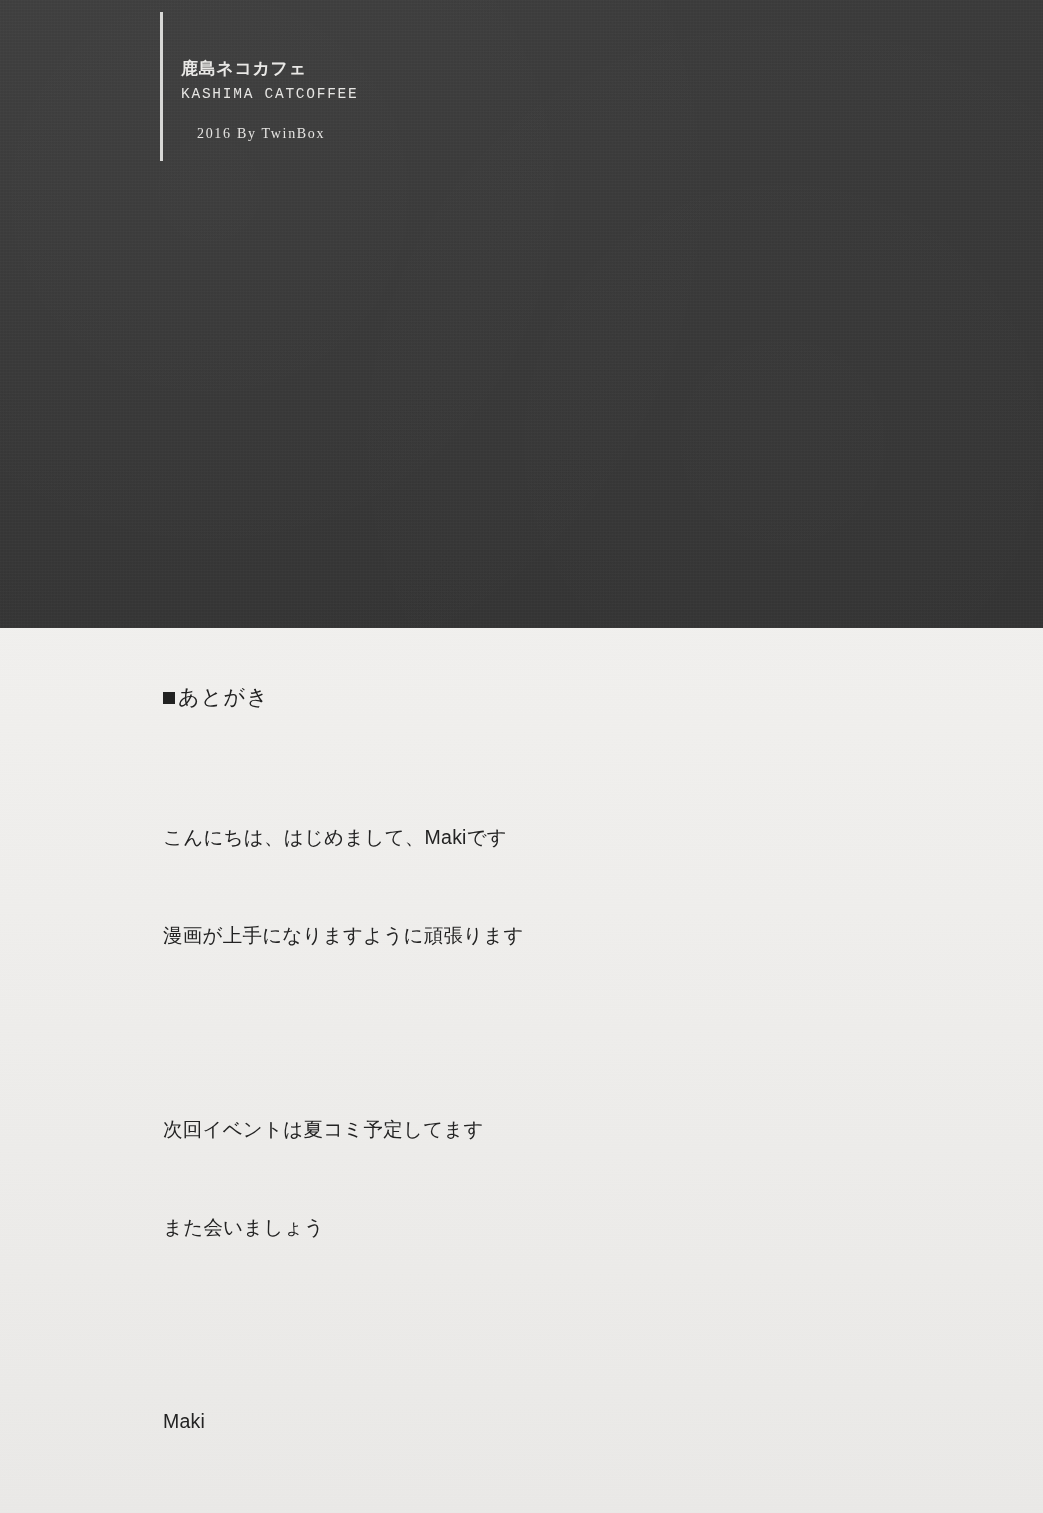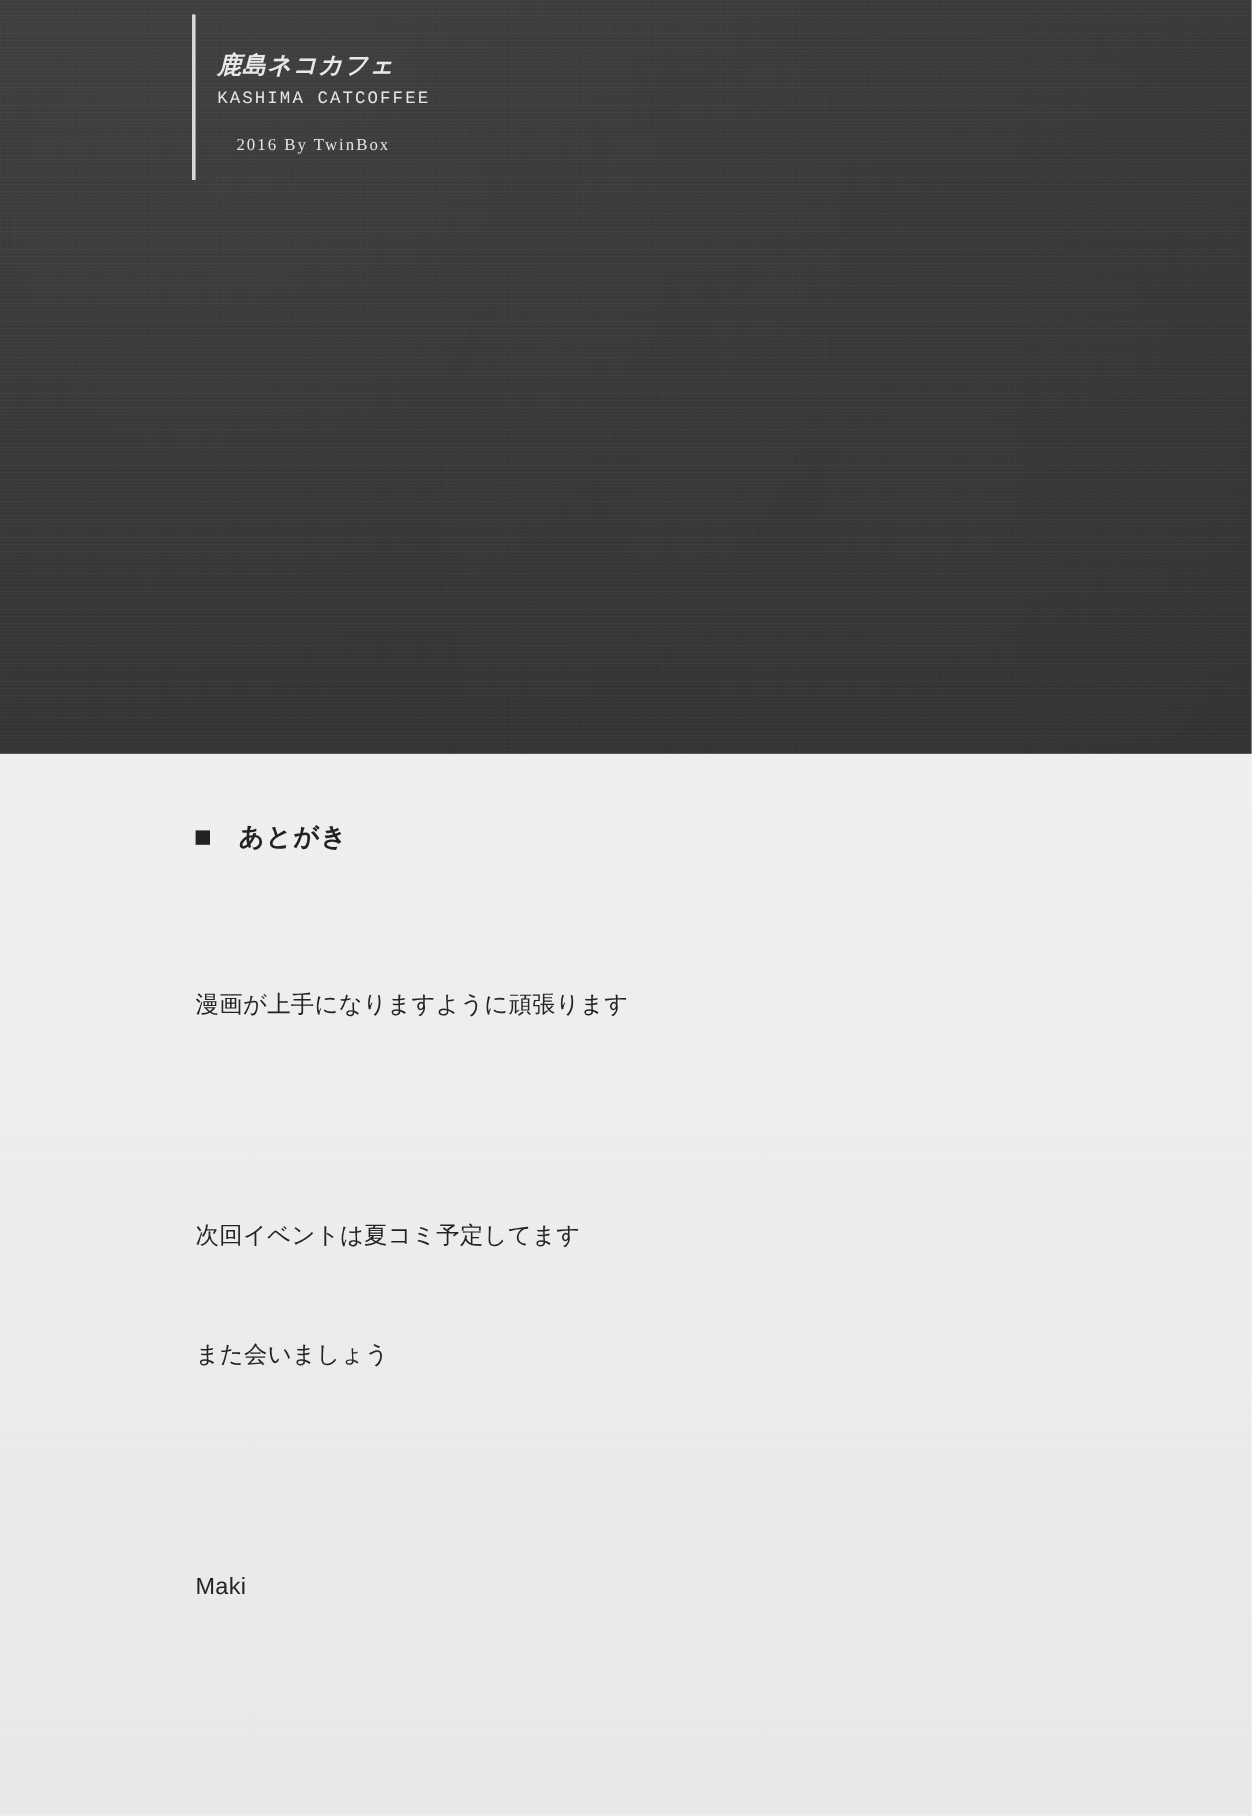--- a/index.html
+++ b/index.html
@@ -46,27 +46,26 @@
   .colophon {
     position: absolute;
     left: 160px;
     top: 40px;
     padding-left: 18px;
     border-left: 3px solid #d8d8d6;
     color: #e9e8e6;
     z-index: 3;
   }
   .colophon .title-jp {
-    font-size: 20px;
+    font-size: 17px;
     font-weight: bold;
     letter-spacing: 0.04em;
     line-height: 1.55;
-    margin: 0 0 1px 0;
+    margin: 16px 0 1px 0;
     white-space: nowrap;
-    font-style: italic;
   }
   .colophon .title-en {
     font-family: Liberation Mono, monospace;
     font-size: 14.5px;
     letter-spacing: 0.12em;
     line-height: 1.6;
     margin: 0;
     color: #e6e5e3;
     white-space: nowrap;
   }
@@ -99,27 +98,27 @@
     color: #2a2a2a;
   }
   .afterword-inner {
     position: absolute;
     left: 163px;
     top: 55px;
     width: 790px;
   }
   .section-heading {
     font-size: 21px;
-    font-weight: bold;
+    font-weight: normal;
     letter-spacing: 0.06em;
     margin: 0 0 44px 0;
     color: #222222;
     display: flex;
     align-items: center;
-    gap: 24px;
+    gap: 3px;
   }
   .heading-marker {
     display: inline-block;
     width: 12px;
     height: 12px;
     background: #222222;
     flex: 0 0 auto;
     position: relative;
     top: 1px;
   }
@@ -161,20 +160,21 @@
 
   <div class="afterword">
     <div class="afterword-inner">
 
       <h2 class="section-heading">
         <span class="heading-marker"></span>
         <span>あとがき</span>
       </h2>
 
       <p class="para">
+        <span class="line">こんにちは、はじめまして、Makiです</span>
         <span class="line">漫画が上手になりますように頑張ります</span>
       </p>
 
       <p class="para">
         <span class="line">次回イベントは夏コミ予定してます</span>
         <span class="line">また会いましょう</span>
       </p>
 
       <p class="para">
         <span class="line">Maki</span>

